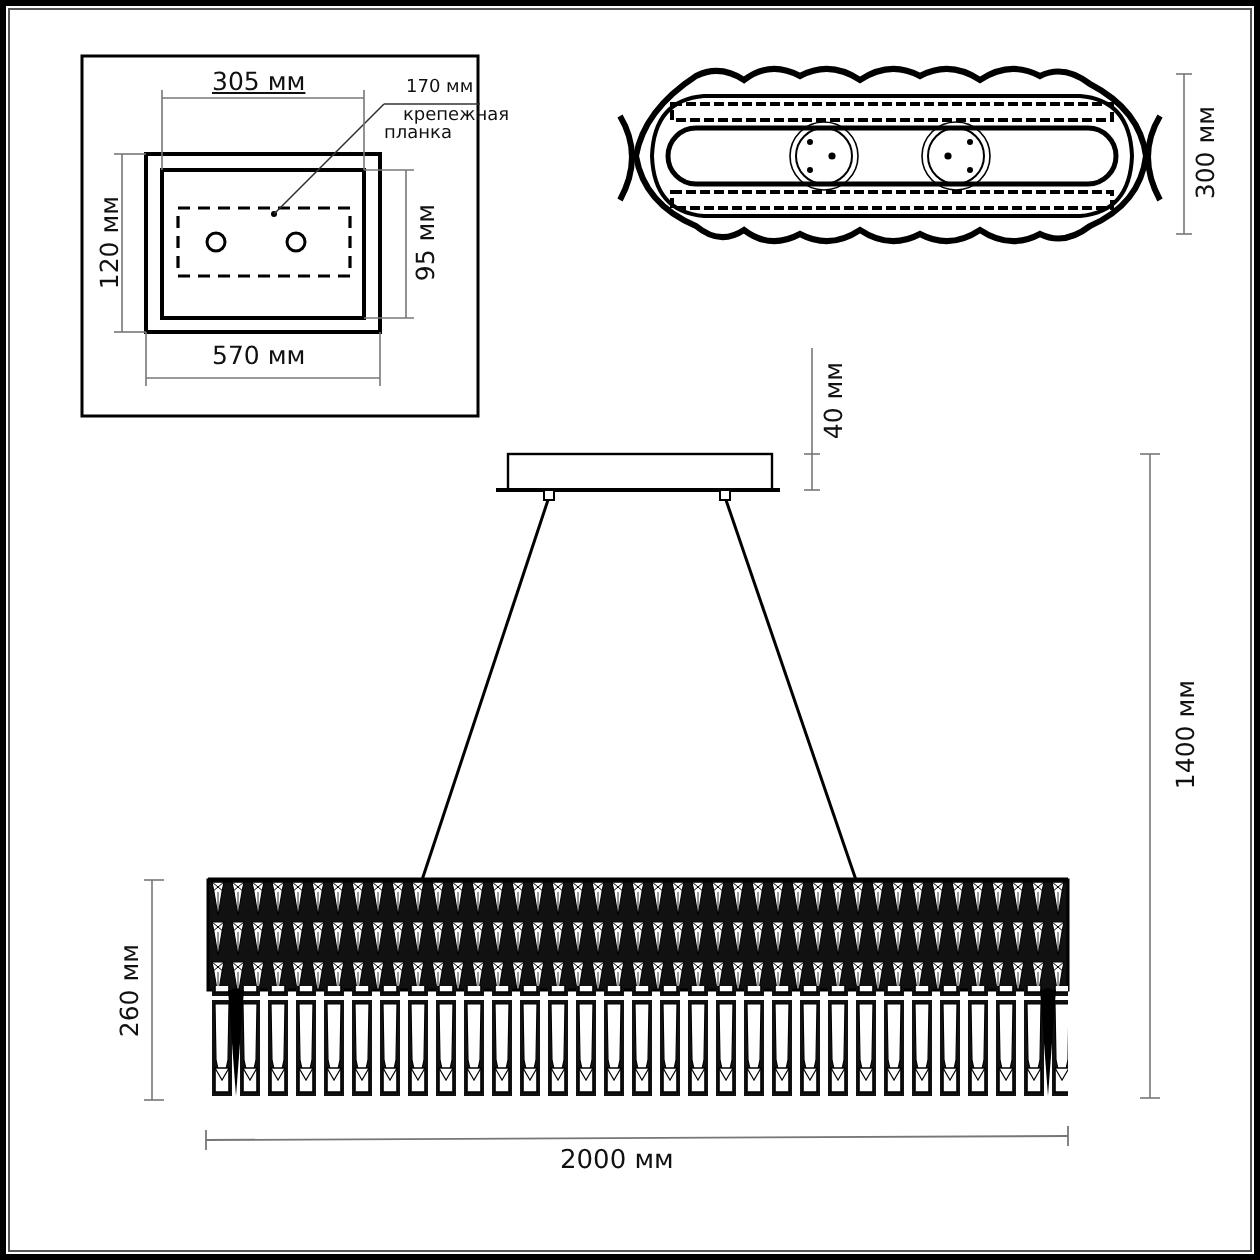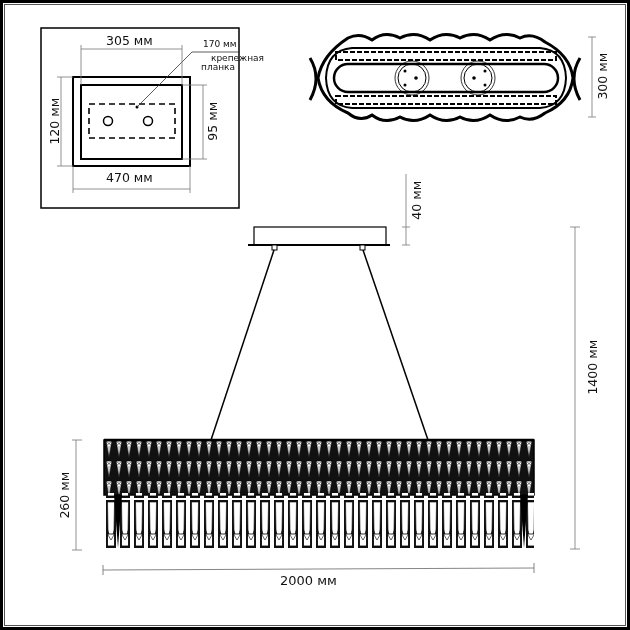--- a/index.html
+++ b/index.html
@@ -1,21 +1,21 @@
 <!DOCTYPE html>
 <html><head>
 <meta charset="utf-8">
 <style>
   html, body { margin:0; padding:0; background:#fff; }
   body { width:630px; height:630px; position:relative; overflow:hidden; font-family:"DejaVu Sans", "Liberation Sans", sans-serif; }
   .frame-outer { position:absolute; left:0; top:0; width:630px; height:630px; box-sizing:border-box; border:3px solid #000; }
   .frame-inner { position:absolute; left:4px; top:4px; width:622px; height:622px; box-sizing:border-box; border:1px solid #555; }
   svg { position:absolute; left:0; top:0; }
   .lbl { position:absolute; font-size:12.5px; color:#111; white-space:nowrap; line-height:1; }
-  .lbl-sm { position:absolute; font-size:9px; color:#111; white-space:nowrap; line-height:1; text-align:right; }
+  .lbl-sm { position:absolute; font-size:9px; color:#111; white-space:nowrap; line-height:1; text-align:center; }
   .rot { transform-origin:center center; transform:rotate(-90deg); }
 </style>
 </head>
 <body>
 
 <div class="frame-outer"></div>
 <div class="frame-inner"></div>
 
 <svg width="630" height="630" viewBox="0 0 630 630">
   <defs>
@@ -113,25 +113,25 @@
     <line x1="76" y1="440" x2="76" y2="550" stroke="#777" stroke-width="0.8"></line>
     <line x1="72" y1="440" x2="82" y2="440" stroke="#777" stroke-width="0.8"></line>
     <line x1="72" y1="550" x2="82" y2="550" stroke="#777" stroke-width="0.8"></line>
 
     <line x1="103" y1="570" x2="534" y2="568" stroke="#777" stroke-width="0.9"></line>
     <line x1="103" y1="565" x2="103" y2="575" stroke="#777" stroke-width="0.9"></line>
     <line x1="534" y1="563" x2="534" y2="573" stroke="#777" stroke-width="0.9"></line>
   </g>
 </svg>
 
-<div class="lbl" style="left:106px; top:35px;">305 мм</div>
+<div class="lbl" style="left:106px; top:35px;text-decoration:underline;">305 мм</div>
 <div class="lbl-sm" style="left:203px; top:40px; font-size:9px;">170 мм</div>
 <div class="lbl-sm" style="left:192px; top:54px; width:72px;">крепежная</div>
 <div class="lbl-sm" style="left:183px; top:63px; width:52px;">планка</div>
-<div class="lbl" style="left:106px; top:172px;">470 мм</div>
+<div class="lbl" style="left:106px; top:172px;">570 мм</div>
 <div class="lbl rot" style="left:27px; top:115px; width:56px; text-align:center;">120 мм</div>
 <div class="lbl rot" style="left:188px; top:115px; width:50px; text-align:center;">95 мм</div>
 
 <div class="lbl rot" style="left:575px; top:70px; width:56px; text-align:center;">300 мм</div>
 
 <div class="lbl rot" style="left:392px; top:194px; width:50px; text-align:center;">40 мм</div>
 <div class="lbl rot" style="left:558px; top:361px; width:70px; text-align:center;">1400 мм</div>
 <div class="lbl rot" style="left:35px; top:489px; width:60px; text-align:center;">260 мм</div>
 <div class="lbl" style="left:280px; top:574px; font-size:13px;">2000 мм</div>
 

